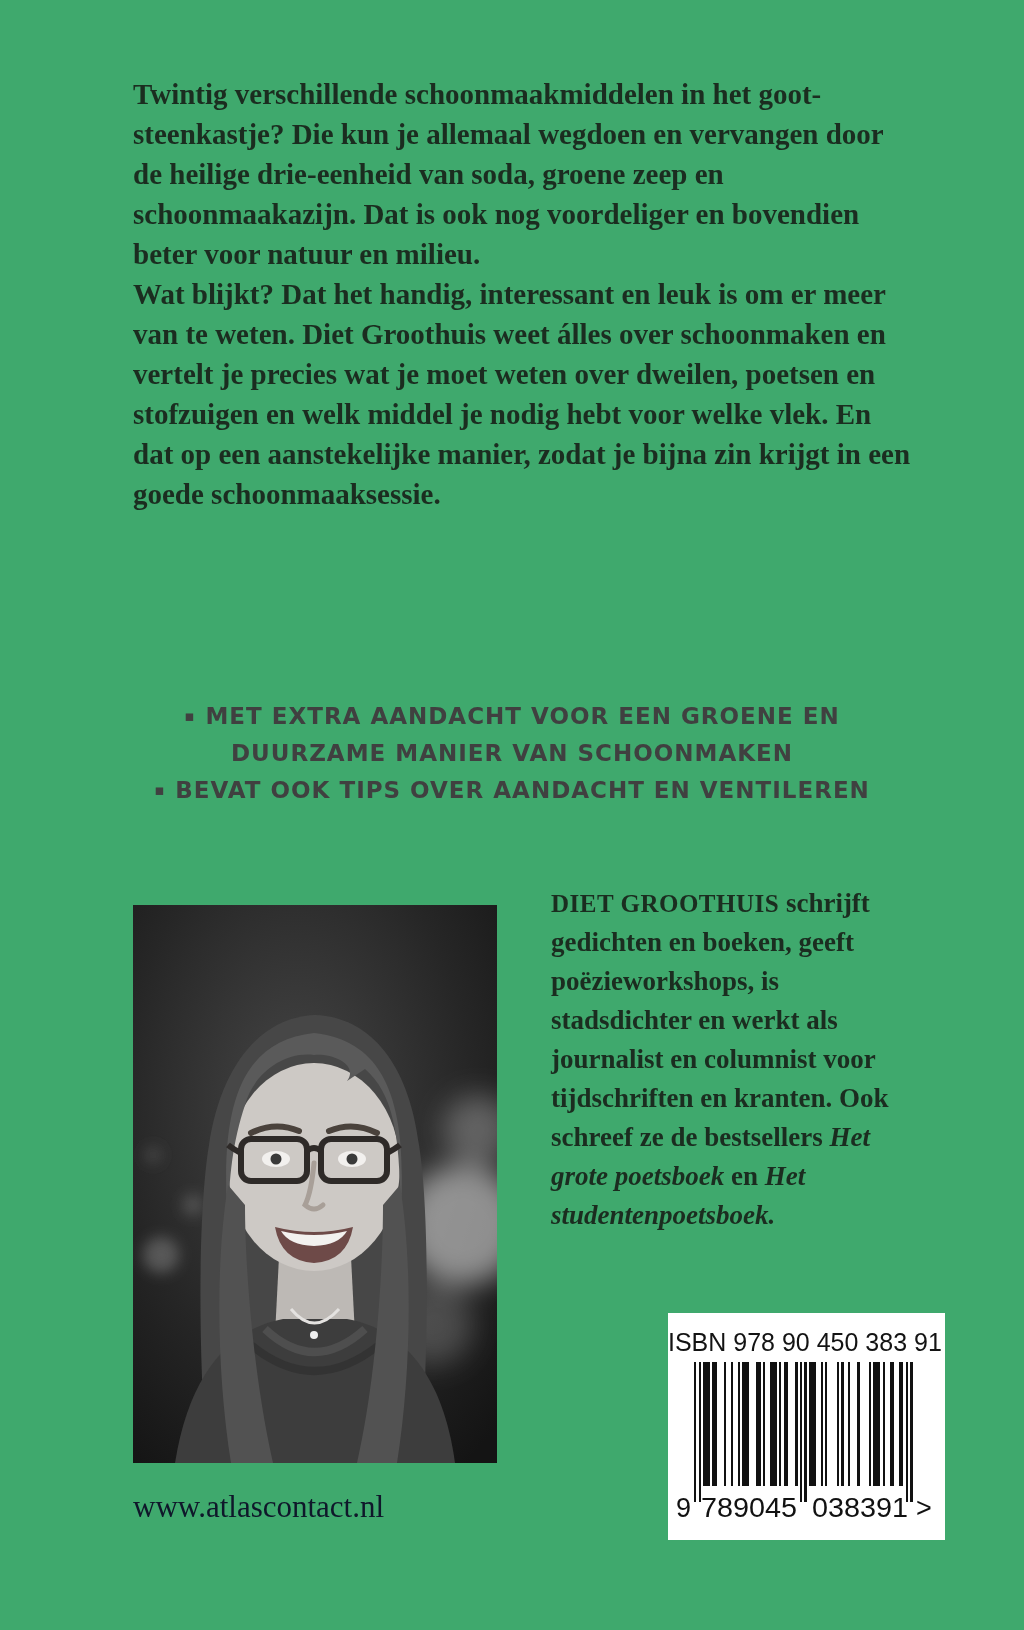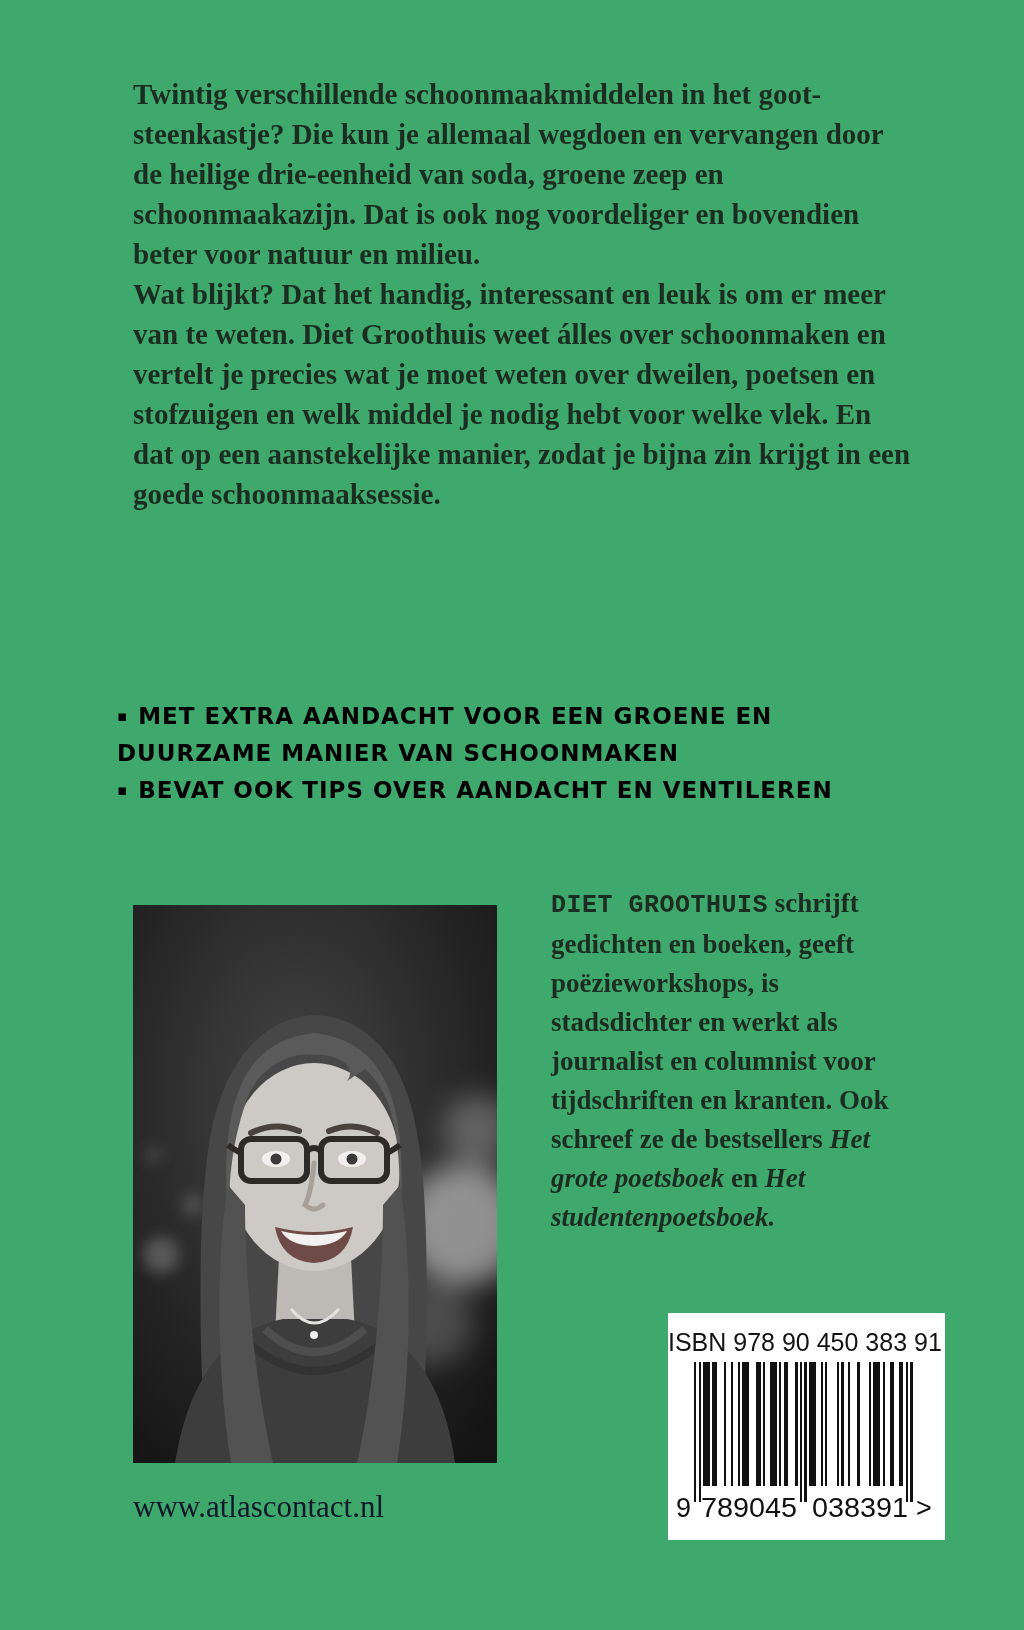--- a/index.html
+++ b/index.html
@@ -8,36 +8,36 @@
     font-family:"Liberation Serif",serif;color:#1B2D20;overflow:hidden;padding-left:20px;
   }
   
   .blurb{
     position:absolute;left:133px;top:74px;width:780px;
     font-weight:700;font-size:29px;line-height:40px;letter-spacing:0;
   }
   .blurb p{margin:0;}
   
   .highlights{
-    position:absolute;left:117px;top:698px;width:790px;
+    position:absolute;left:117px;top:698px;width:790px;text-align:center;
     font-family:"DejaVu Sans",sans-serif;font-weight:700;font-size:23px;
-    line-height:37px;color:#000000;letter-spacing:1px;
+    line-height:37px;color:#404040;letter-spacing:1px;
   }
   .highlight-item{margin:0;}
   .bullet{display:inline-block;margin-right:10px;font-size:15px;vertical-align:3px;}
   
   .photo{position:absolute;left:133px;top:905px;width:364px;height:558px;margin:0;}
   
   .bio{
     position:absolute;left:551px;top:884px;width:372px;
     font-size:27px;line-height:39px;font-weight:700;
   }
   .bio p{margin:0;}
   .bio-name{
-    font-family:Liberation Mono, monospace;font-weight:700;font-size:25px;
+    font-family:Liberation Serif, serif;font-weight:700;font-size:25px;
     letter-spacing:.5px;
   }
   .bio i{font-weight:700;}
   
   .isbn-box{
     position:absolute;left:668px;top:1313px;width:277px;height:227px;background:#ffffff;
   }
   .isbn-label{
     margin-top:15px;text-align:left;color:#131313;
     font-family:"Liberation Sans",sans-serif;font-size:25px;letter-spacing:0;

